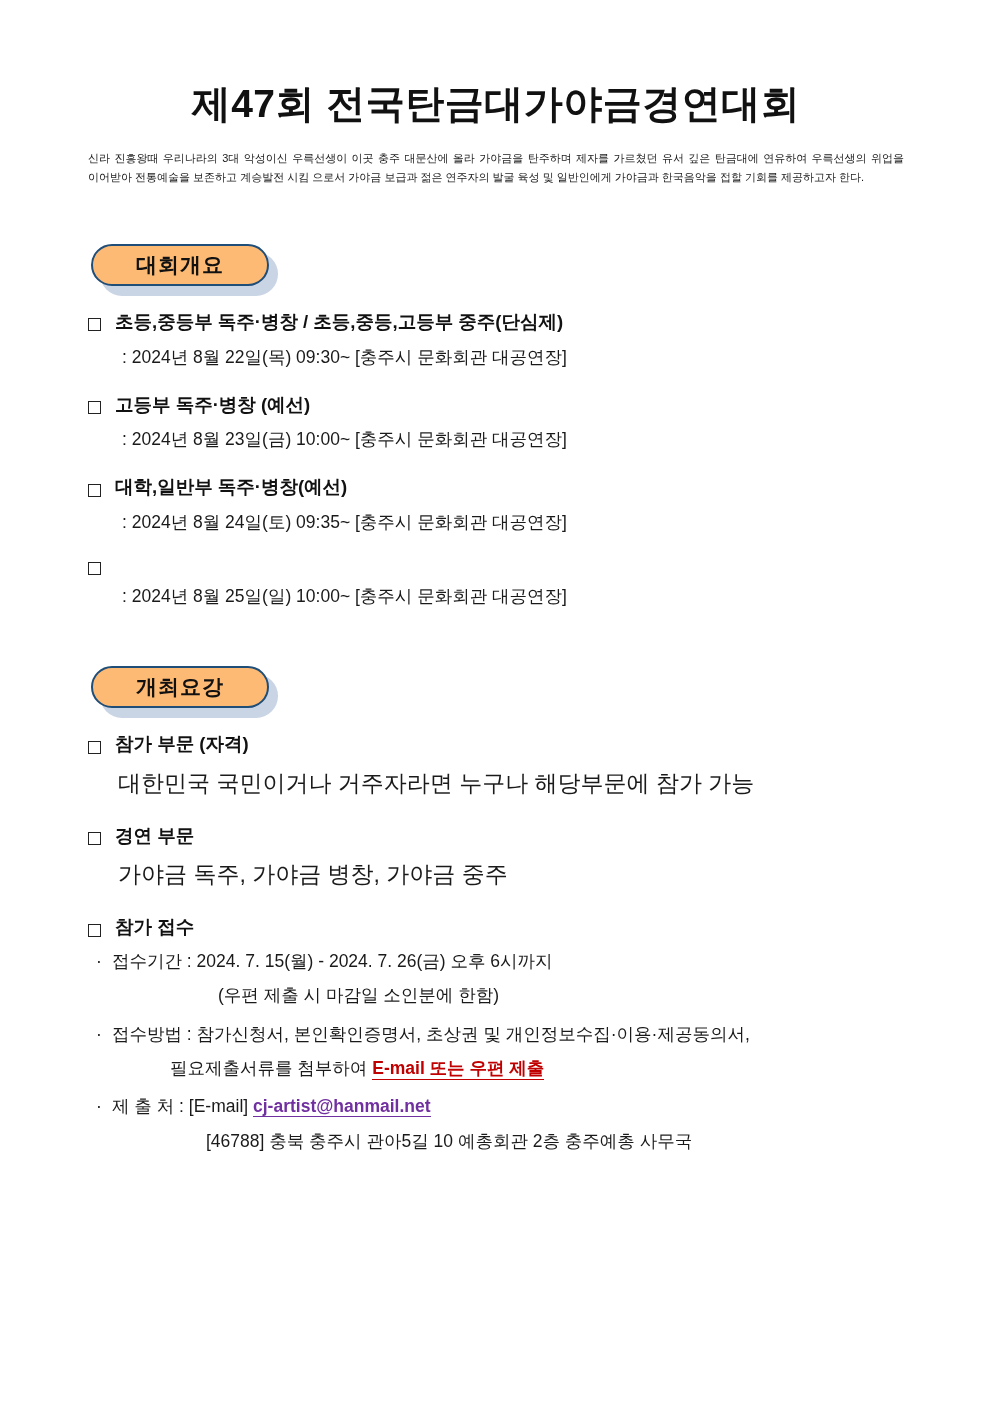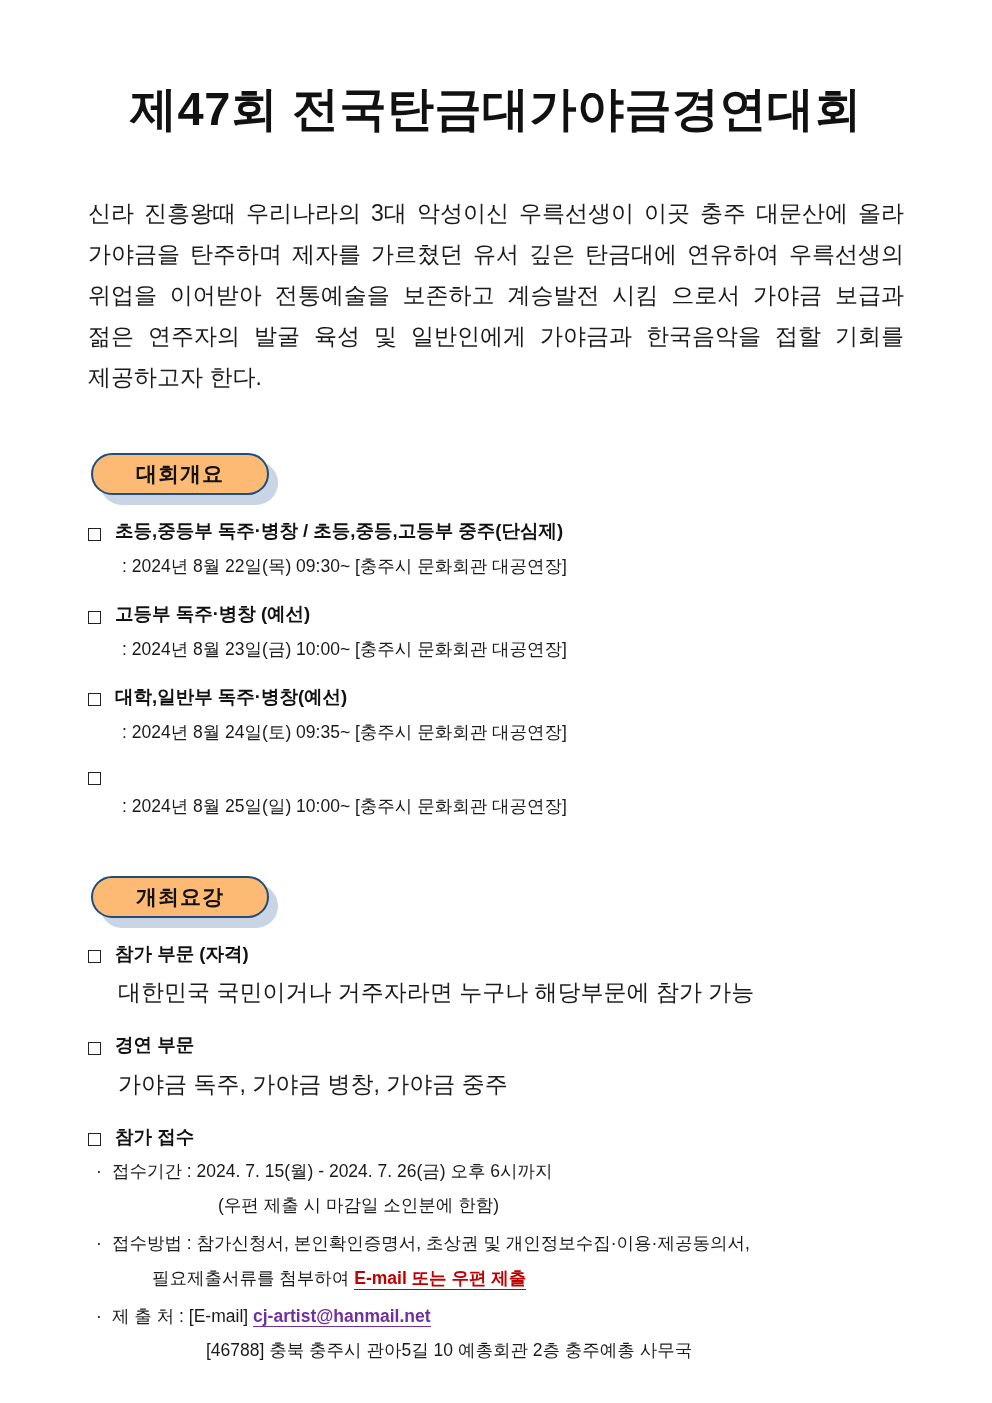--- a/index.html
+++ b/index.html
@@ -16,30 +16,30 @@
   }
   .page {
     width: 992px;
     min-height: 1403px;
     box-sizing: border-box;
     padding: 62px 88px 40px 88px;
     position: relative;
   }
   .doc-title {
     text-align: center;
-    font-size: 47px;
+    font-size: 39px;
     font-weight: bold;
     letter-spacing: 0.5px;
     color: #111111;
     margin: 18px 0 0 0;
     line-height: 1.25;
   }
   .intro {
-    margin-top: 54px;
-    font-size: 23px;
+    margin-top: 20px;
+    font-size: 11px;
     line-height: 1.78;
     text-align: justify;
     text-justify: inter-character;
     color: #1a1a1a;
     word-break: keep-all;
   }
   
   .section-head {
     position: relative;
     margin: 56px 0 18px 0;
@@ -121,21 +121,21 @@
     width: 16px;
     color: #222;
   }
   .dash-line .body {
     flex: 1 1 auto;
   }
   .indent-1 {
     margin-left: 130px;
   }
   .indent-2 {
-    margin-left: 64px;
+    margin-left: 82px;
   }
   .indent-3 {
     margin-left: 118px;
   }
   .hl-red {
     color: #c00000;
     font-weight: bold;
     border-bottom: 1.6px solid #c00000;
     padding-bottom: 1px;
   }

